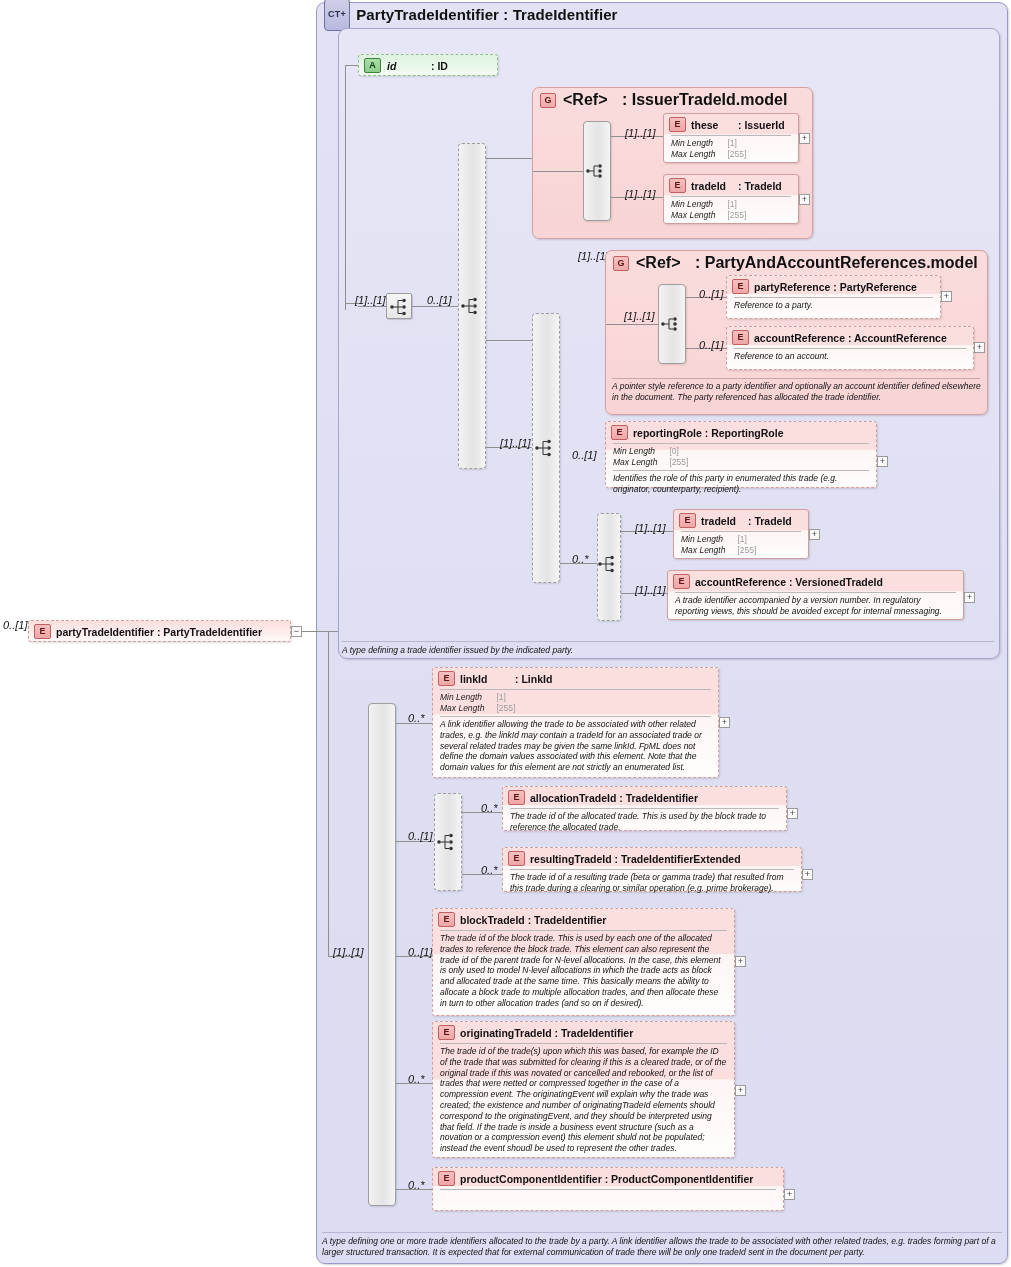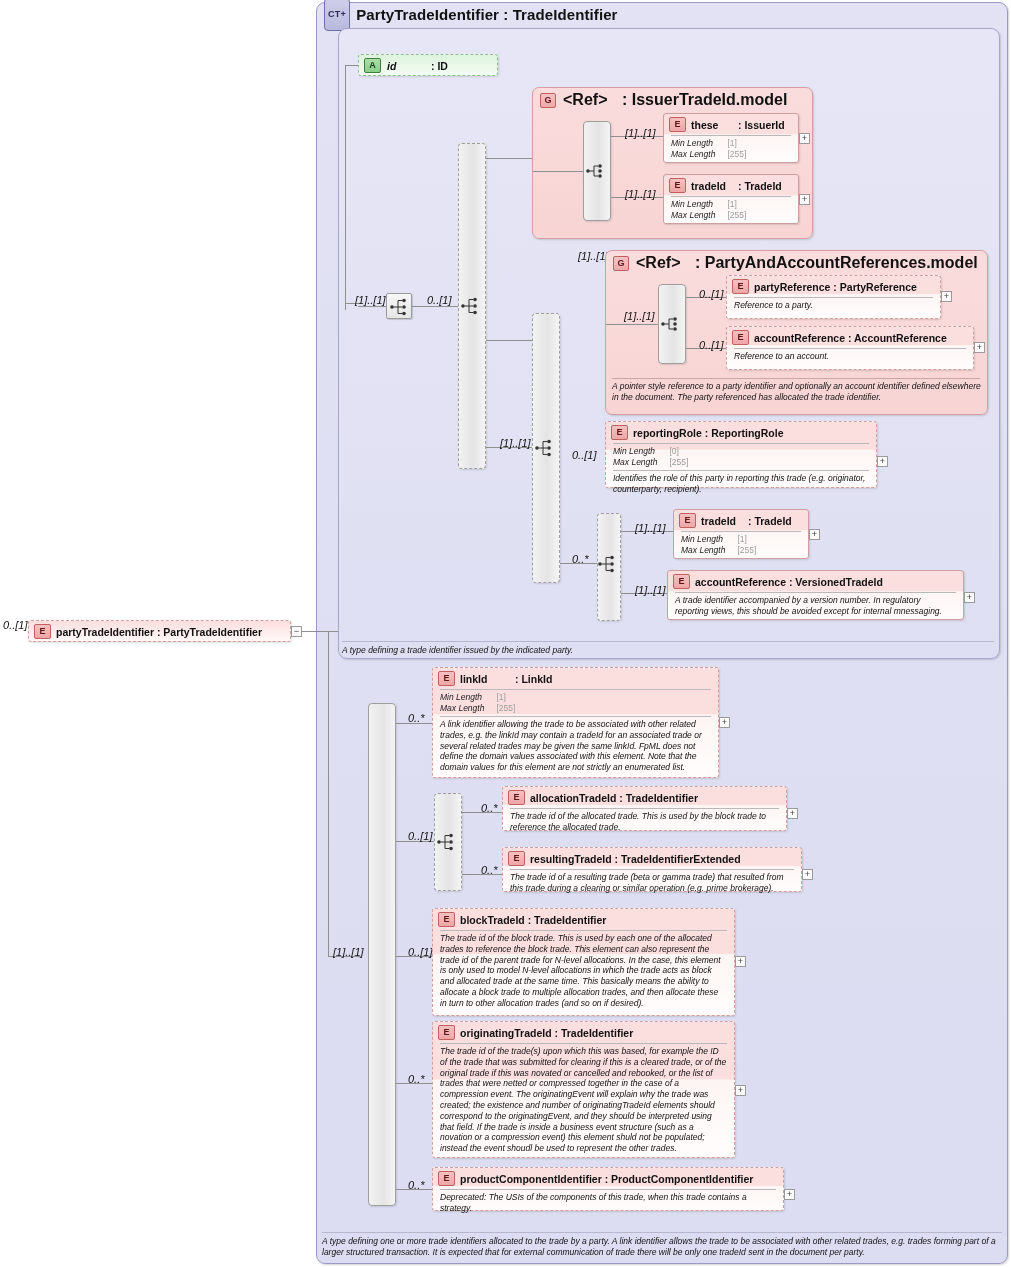--- a/index.html
+++ b/index.html
@@ -333,21 +333,21 @@
             <td class="v">[0]</td>
             </tr>
         <tr>
               <td>Max Length</td>
             <td class="v">[255]</td>
             </tr>
       </tbody>
         </table>
     </div>
     <div class="el-rule"></div>
-    <div class="doc">Identifies the role of this party in reporting this trade (e.g. originator, counterparty, recipient).</div>
+    <div class="doc">Identifies the role of this party in enumerated this trade (e.g. originator, counterparty, recipient).</div>
   </div>
   <div class="abs pm" style="left:877px;top:456px;">+</div>
   <div class="abs card" style="left:572px;top:449px;">0..[1]</div>
 
   <div class="abs bar" style="left:532px;top:313px;width:28px;height:270px;"></div>
   <div class="abs conn" style="left:532px;top:435px;width:26px;height:26px;border:none;background:none;box-shadow:none;">
     <svg width="26" height="26" viewBox="0 0 26 26">
       <circle cx="5" cy="13" r="1.8" fill="#333"></circle>
       <line x1="6.5" y1="13" x2="11" y2="13" stroke="#333" stroke-width="1"></line>
       <line x1="11" y1="6.5" x2="11" y2="19.5" stroke="#333" stroke-width="1"></line>
@@ -535,17 +535,16 @@
     <div class="doc">The trade id of the trade(s) upon which this was based, for example the ID of the trade that was submitted for clearing if this is a cleared trade, or of the original trade if this was novated or cancelled and rebooked, or the list of trades that were netted or compressed together in the case of a compression event. The originatingEvent will explain why the trade was created; the existence and number of originatingTradeId elements should correspond to the originatingEvent, and they should be interpreted using that field. If the trade is inside a business event structure (such as a novation or a compression event) this element shuld not be populated; instead the event shoudl be used to represent the other trades.</div>
   </div>
   <div class="abs pm" style="left:735px;top:1085px;">+</div>
 
   <div class="abs el dashed" style="left:432px;top:1167px;width:352px;height:44px;border-radius:3px;">
     <div class="el-head">
       <span class="e-badge">E</span>
       <span class="el-name">productComponentIdentifier : ProductComponentIdentifier</span>
     </div>
     <div class="el-rule"></div>
-    <div class="doc">Deprecated: The USIs of the components of this trade, when this trade contains a strategy.</div>
   </div>
   <div class="abs pm" style="left:784px;top:1189px;">+</div>
 
 </div>
 
 </body></html>

